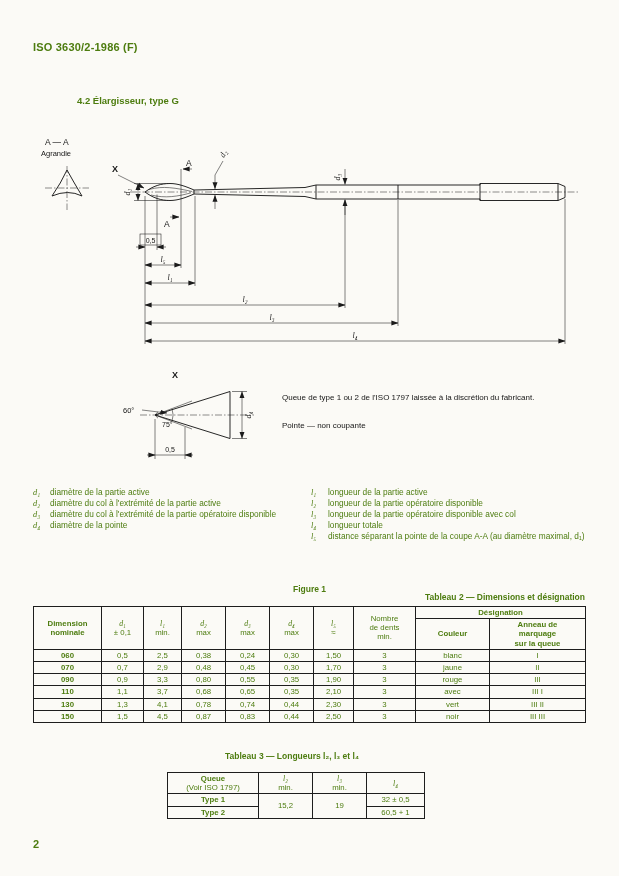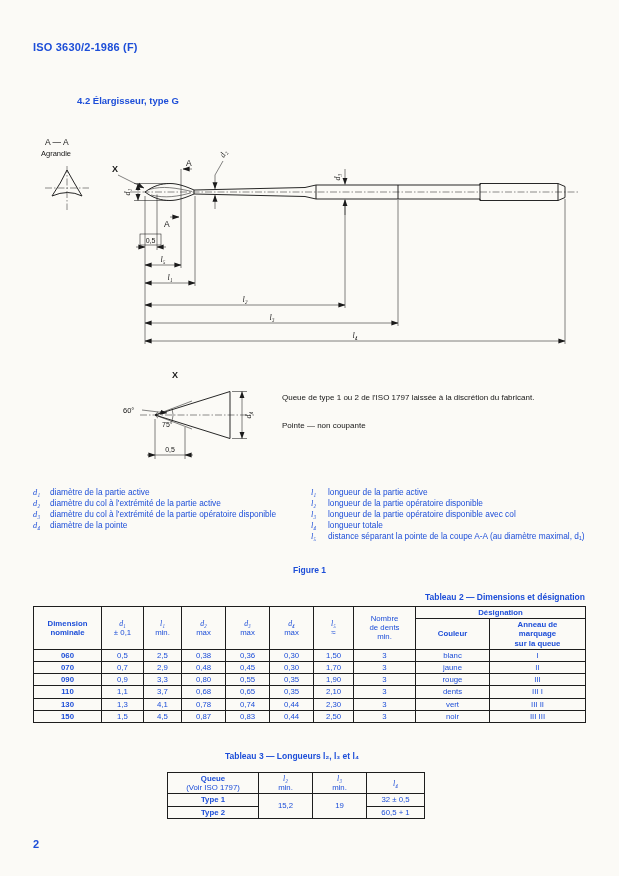--- a/index.html
+++ b/index.html
@@ -1,34 +1,34 @@
 <!DOCTYPE html>
 <html><head>
 <meta charset="utf-8">
 <style>
   *{box-sizing:border-box;}
   html,body{margin:0;padding:0;background:#9a9a9a;}
   body{display:flex;justify-content:center;}
-  .page{position:relative;width:619px;height:876px;background:#fbfaf6;font-family:"Liberation Sans",sans-serif;color:#1d4ed8;overflow:hidden;}
+  .page{position:relative;width:619px;height:876px;background:#fbfaf6;font-family:"Liberation Sans",sans-serif;color:#4d7c0f;overflow:hidden;}
   .b{font-weight:bold;}
   .it{font-style:italic;font-family:"Liberation Serif",serif;}
   .hdr{position:absolute;left:33px;top:41px;font-size:11px;font-weight:bold;letter-spacing:.2px;}
   .sec{position:absolute;left:33px;top:95px;font-size:9.5px;font-weight:bold;margin-left:44px;}
   .fig{position:absolute;left:20px;top:125px;}
   svg .ln{stroke:#1b1b1b;stroke-width:.95;fill:none;}
   svg .tn{stroke:#1b1b1b;stroke-width:.55;fill:none;}
   svg .cl{stroke:#1b1b1b;stroke-width:.5;fill:none;stroke-dasharray:7 2 1.5 2;}
   svg text{fill:#161616;font-family:"Liberation Sans",sans-serif;}
   svg .sym{font-style:italic;font-family:"Liberation Serif",serif;}
   .legend{position:absolute;left:33px;top:487px;display:flex;width:566px;font-size:8.3px;line-height:11px;}
   .leg-left{width:272px;}
   .leg-right{width:288px;margin-left:6px;}
   .leg-row{display:flex;}
   .leg-sym{width:17px;flex:none;font-style:italic;font-family:"Liberation Serif",serif;}
-  .figcap{position:absolute;left:0;top:565px;width:619px;text-align:center;font-size:8.5px;font-weight:bold;}
+  .figcap{position:absolute;left:0;top:584px;width:619px;text-align:center;font-size:8.5px;font-weight:bold;}
   .t2title{position:absolute;left:33px;top:592px;width:552px;text-align:right;font-size:8.5px;font-weight:bold;}
   .t2wrap{position:absolute;left:33px;top:606px;}
   .t3title{position:absolute;left:160px;top:751px;width:264px;text-align:center;font-size:8.5px;font-weight:bold;}
   .t3wrap{position:absolute;left:167px;top:765px;margin-top:7px;}
   table{border-collapse:collapse;table-layout:fixed;background:#fbfaf6;}
   .t2wrap table{width:552px;}
   .t3wrap table{width:257px;}
   th,td{border:1px solid #1d1d1d;text-align:center;vertical-align:middle;padding:1px 2px;font-weight:normal;font-size:7.8px;line-height:1.18;}
   tbody td{height:10px;}
   .pageno{position:absolute;left:33px;top:838px;font-size:11px;font-weight:bold;}
@@ -236,21 +236,21 @@
           <th class="b">Couleur</th>
           <th class="b"><span>Anneau de</span><br><span>marquage</span><br><span>sur la queue</span></th>
         </tr>
       </thead>
       <tbody>
         <tr>
           <td class="b">060</td>
           <td>0,5</td>
           <td>2,5</td>
           <td>0,38</td>
-          <td>0,36</td>
+          <td>0,24</td>
           <td>0,30</td>
           <td>1,50</td>
           <td>3</td>
           <td>blanc</td>
           <td>I</td>
         </tr>
         <tr>
           <td class="b">070</td>
           <td>0,7</td>
           <td>2,9</td>
@@ -276,21 +276,21 @@
         </tr>
         <tr>
           <td class="b">110</td>
           <td>1,1</td>
           <td>3,7</td>
           <td>0,68</td>
           <td>0,65</td>
           <td>0,35</td>
           <td>2,10</td>
           <td>3</td>
-          <td>dents</td>
+          <td>avec</td>
           <td>III I</td>
         </tr>
         <tr>
           <td class="b">130</td>
           <td>1,3</td>
           <td>4,1</td>
           <td>0,78</td>
           <td>0,74</td>
           <td>0,44</td>
           <td>2,30</td>

